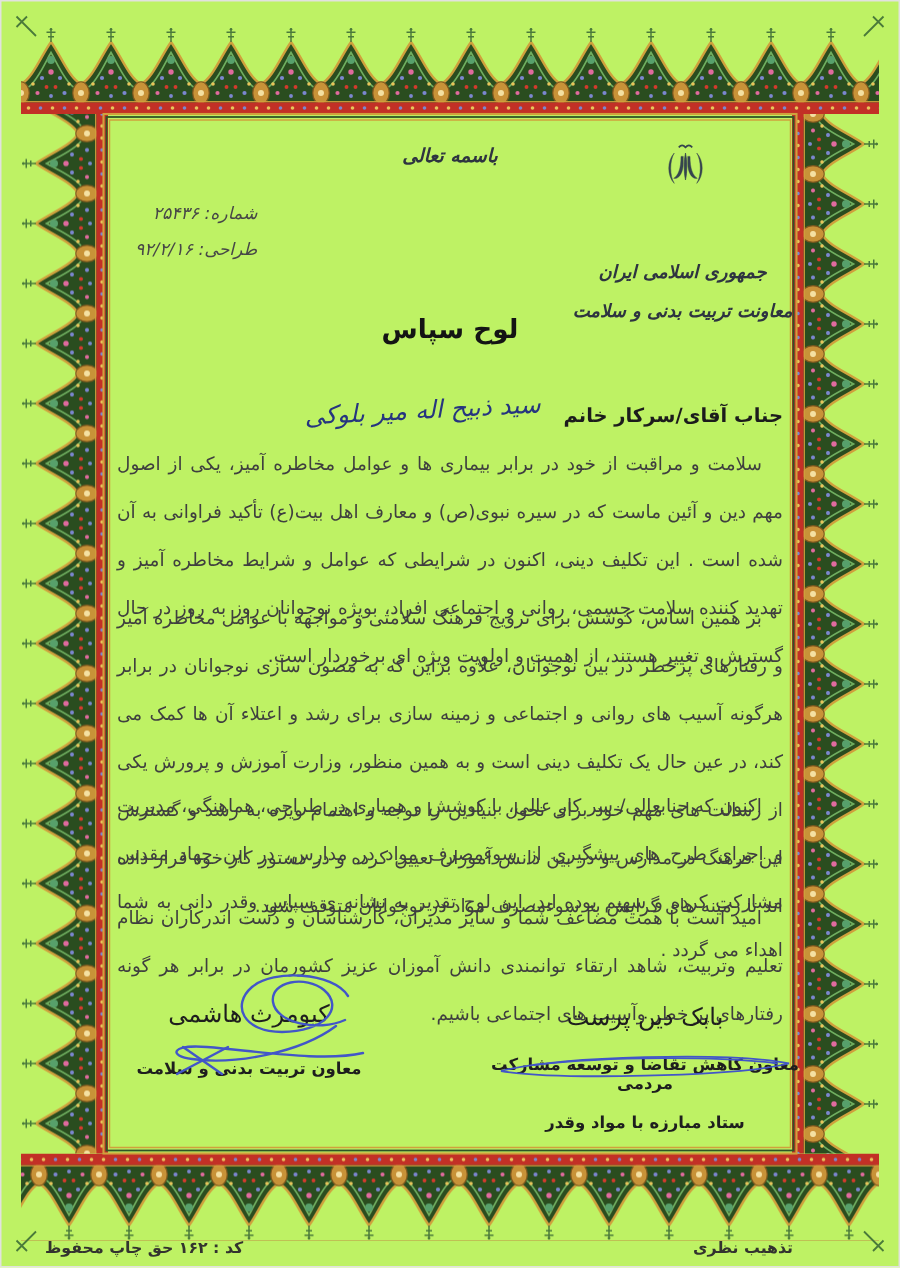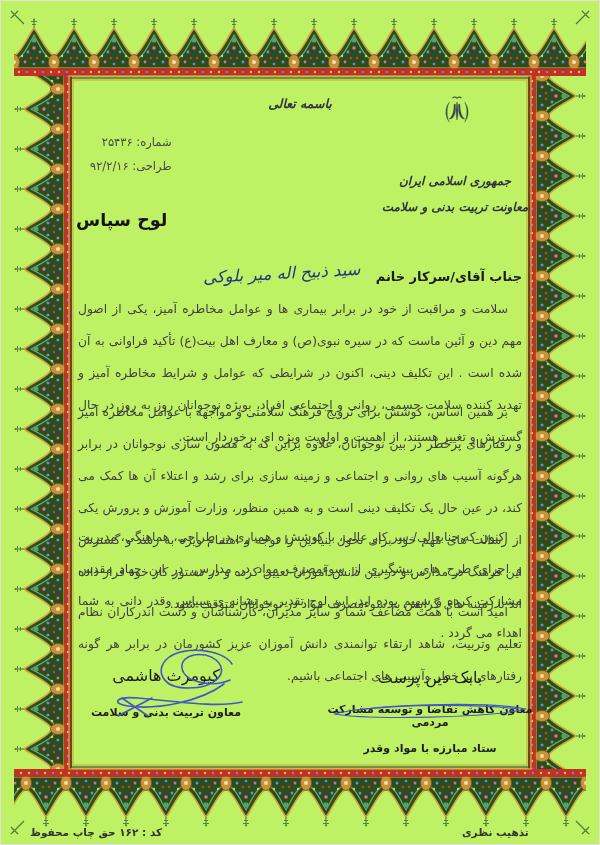--- a/index.html
+++ b/index.html
@@ -4,22 +4,22 @@
 <style>
   html,body{margin:0;padding:0;background:#ffffff;}
   .page{position:relative;width:600px;height:845px;background:#bef264;overflow:hidden;
         font-family:"DejaVu Sans",sans-serif;box-shadow:inset 0 0 0 1px #e2e2de;}
   .border-svg{position:absolute;left:0;top:0;}
   .content{position:absolute;left:76px;top:82px;width:448px;height:684px;direction:rtl;}
   .abs{position:absolute;}
   .calligraphy{font-style:italic;font-weight:bold;color:#2e3440;}
   .bismillah{left:144px;top:14px;width:160px;text-align:center;font-size:12.5px;}
   .letterhead{left:289px;top:50px;width:180px;text-align:center;font-size:12px;line-height:26px;margin-top:36px;}
-  .meta{left:14px;top:48px;font-size:11.5px;color:#474747;direction:rtl;white-space:nowrap;line-height:24px;}
-  .title{left:0;top:128px;width:100%;text-align:left;font-size:17.5px;font-weight:bold;color:#141414;letter-spacing:0.5px;}
+  .meta{left:14px;top:48px;font-size:11.5px;color:#474747;direction:rtl;white-space:nowrap;line-height:24px;font-style:italic;}
+  .title{left:0;top:128px;width:100%;text-align:center;font-size:17.5px;font-weight:bold;color:#141414;letter-spacing:0.5px;}
   .recipient{right:2px;top:184px;width:420px;text-align:right;color:#1c1c1c;}
   .salutation{font-weight:bold;font-size:13px;}
   .handwriting{display:inline-block;font-style:italic;font-size:16.5px;color:#26357f;
                transform:rotate(-3deg) translateY(-2px);margin-right:10px;letter-spacing:1px;}
   .para{right:2px;width:444px;text-align:justify;font-size:12.3px;line-height:32px;
         color:#3f3f3f;text-indent:14px;}
   .sig-name{font-weight:normal;font-size:16px;color:#1e1e1e;text-align:center;}
   .sig-role{font-weight:bold;font-size:11px;color:#1e1e1e;text-align:center;}
   .footer-text{position:absolute;font-weight:bold;font-size:10.5px;color:#33332f;direction:rtl;white-space:nowrap;}
 </style>

